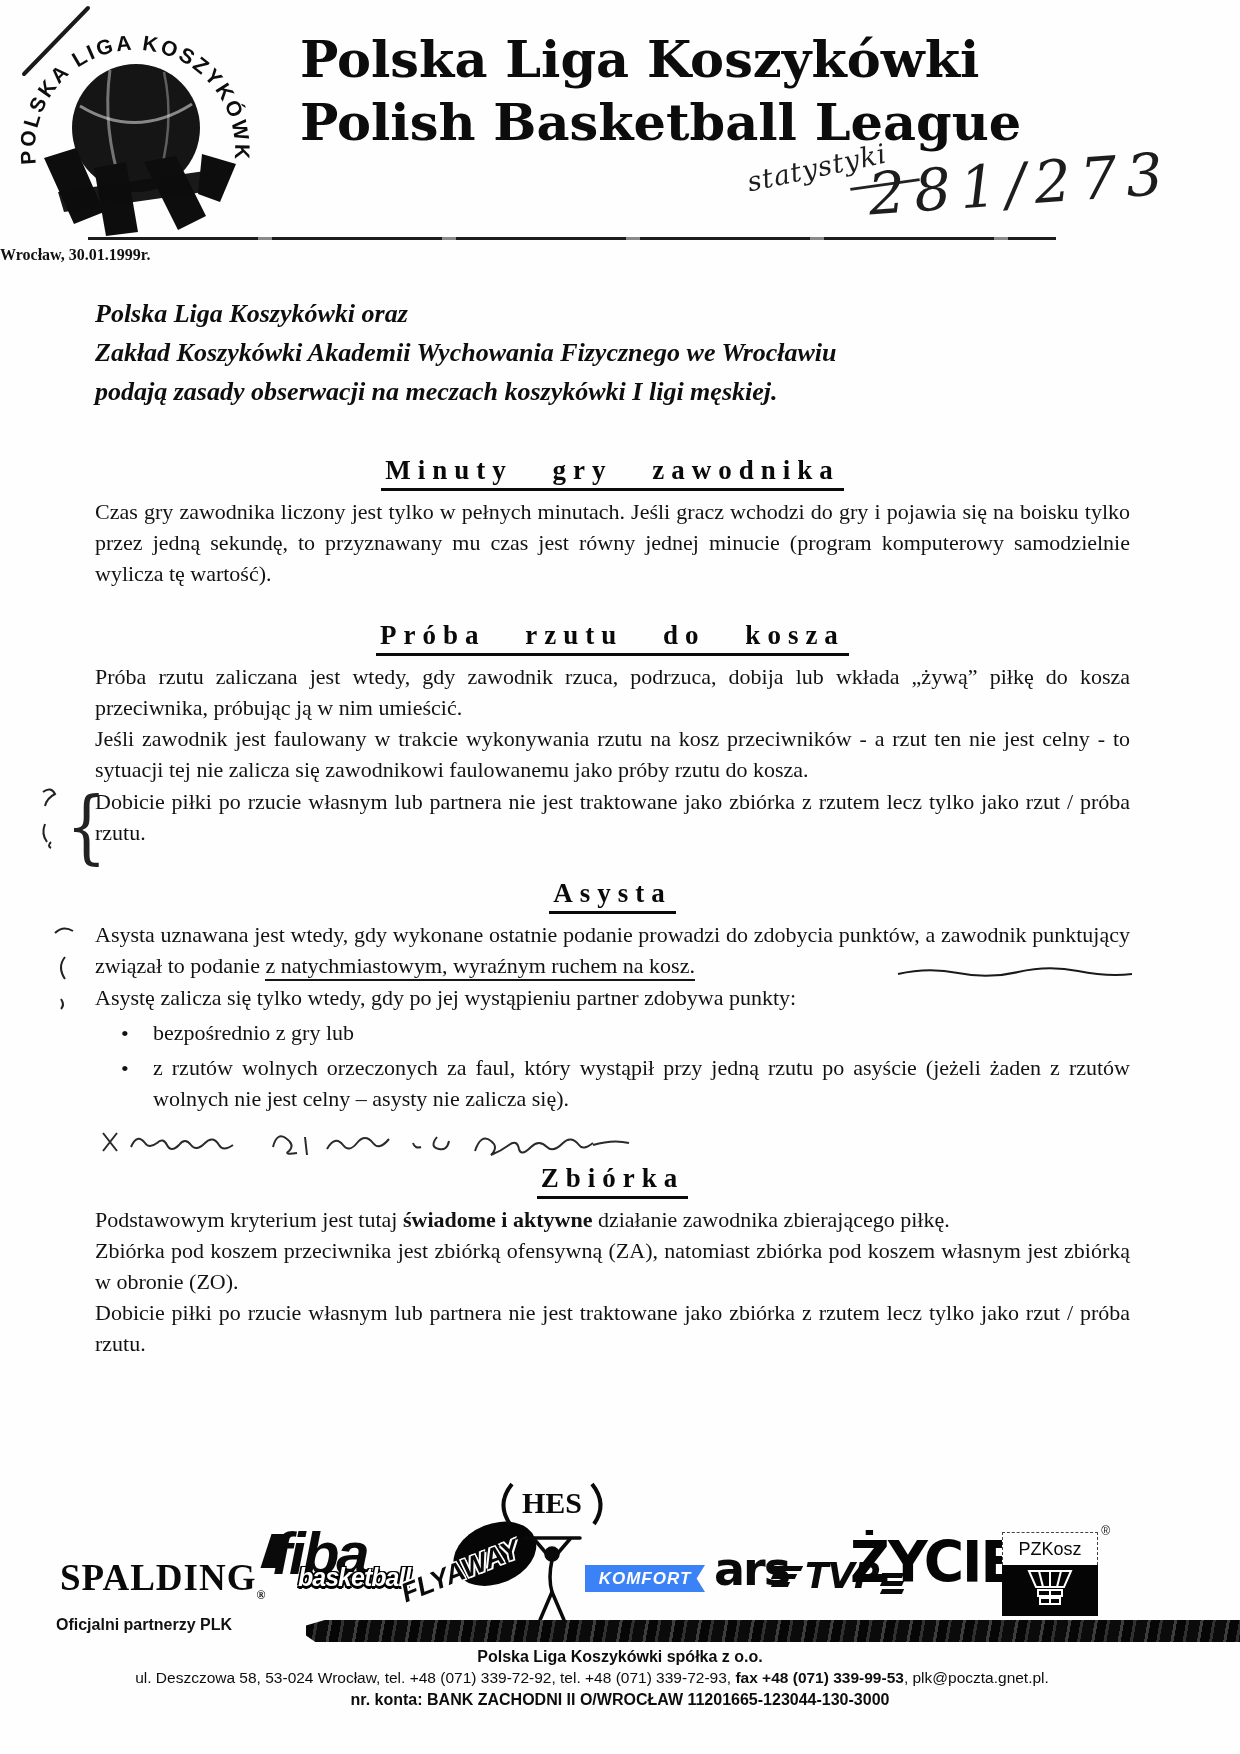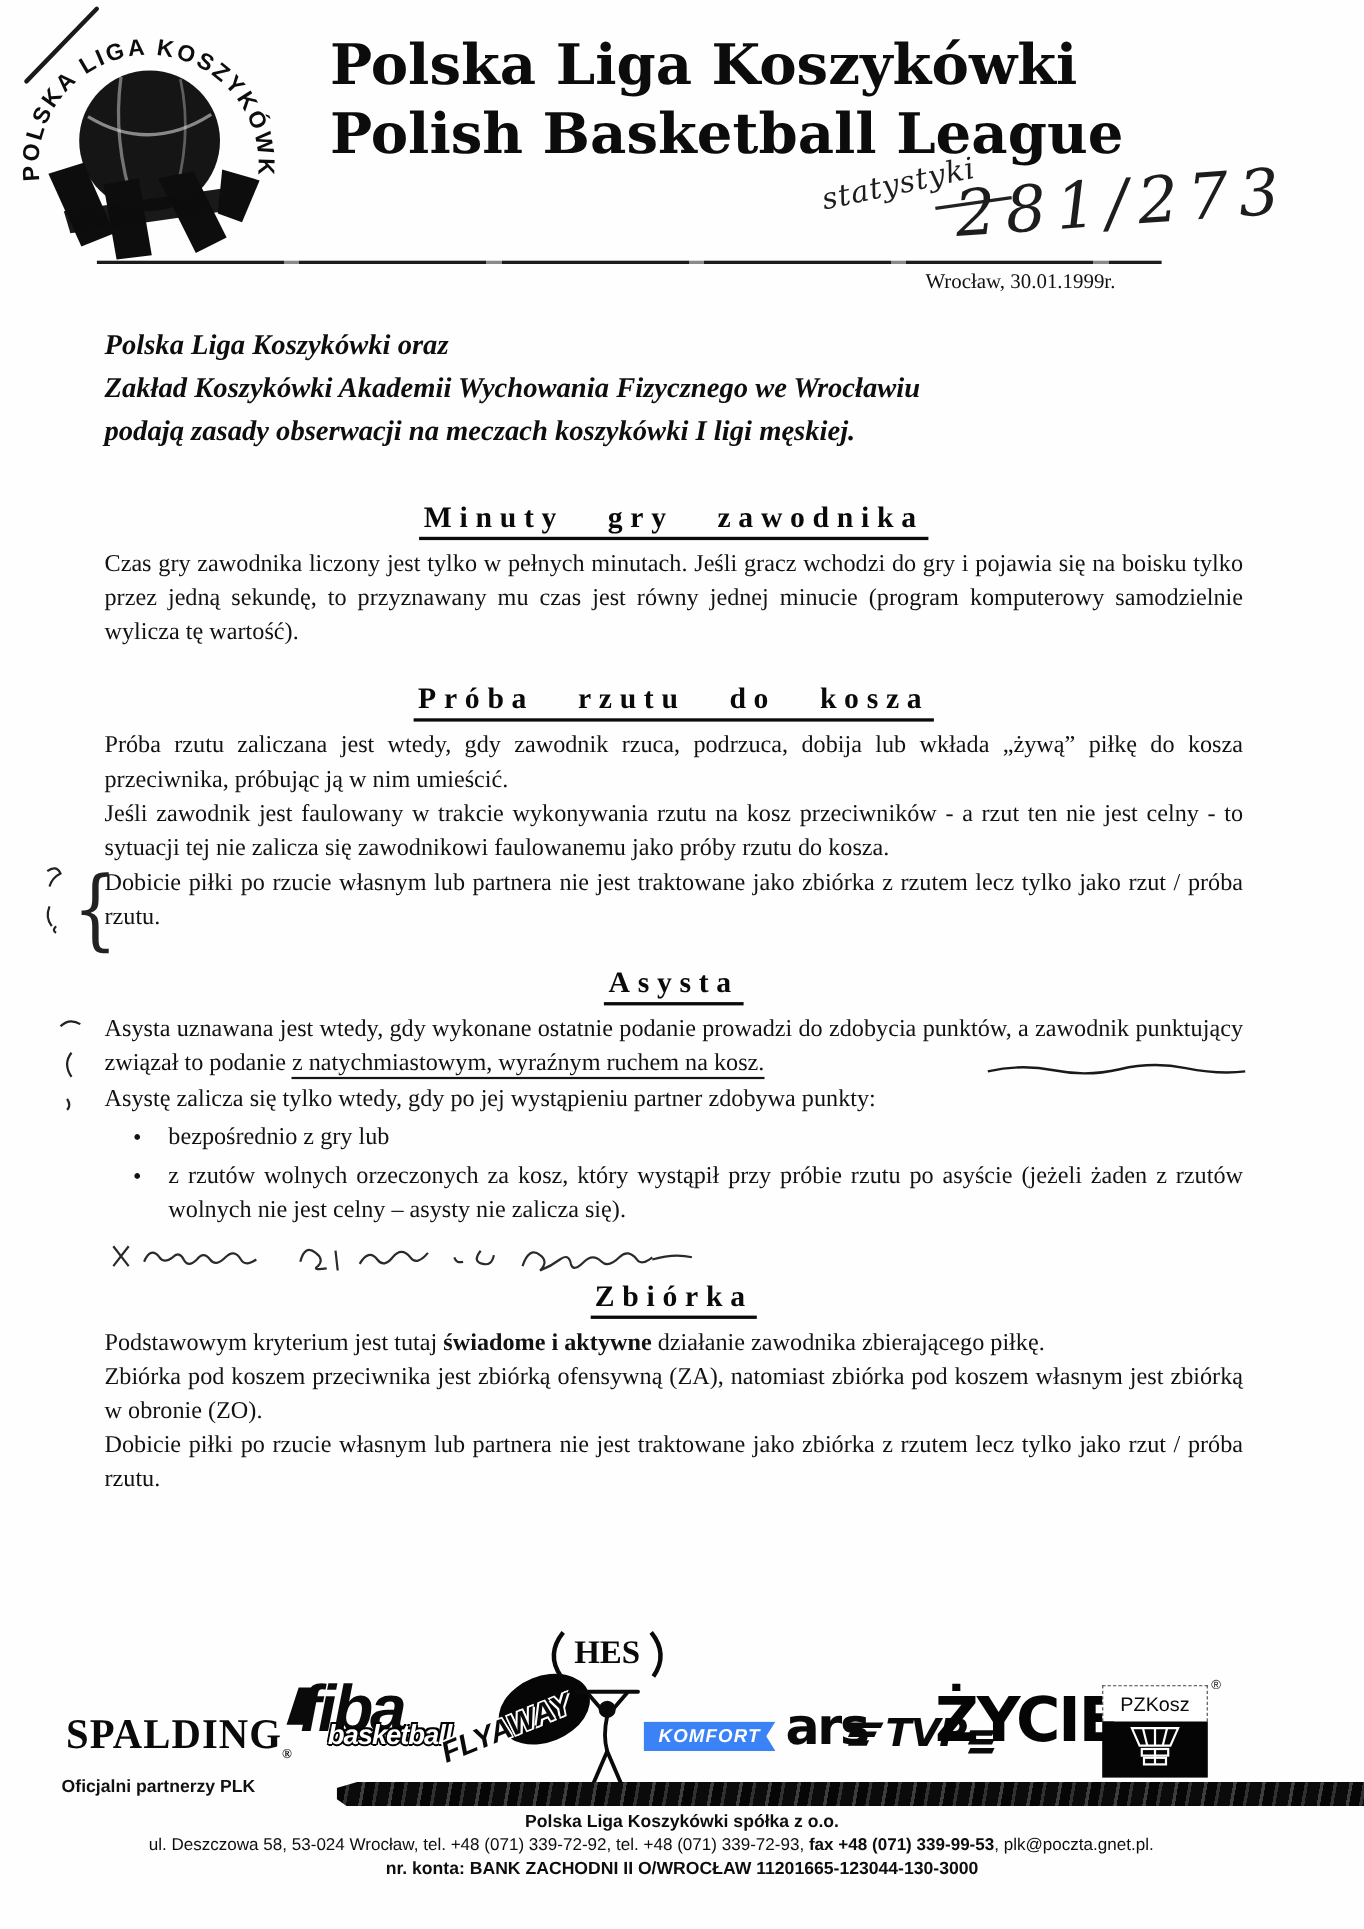--- a/index.html
+++ b/index.html
@@ -14,22 +14,22 @@
   .title-line{
     font-family:"DejaVu Serif", serif;font-weight:bold;font-size:51px;
     line-height:1.24;color:#0c0c0c;letter-spacing:0px;white-space:nowrap;
   }
   .hw{font-family:"DejaVu Serif", serif;font-style:italic;color:#1d1d1d;}
   .hw-word{position:absolute;top:152px;left:746px;font-size:27px;transform:rotate(-12deg);letter-spacing:1px;}
   .hw-num{position:absolute;top:150px;left:868px;font-size:58px;transform:rotate(-4deg);letter-spacing:9px;white-space:nowrap;}
   .hw-dash{position:absolute;top:183px;left:850px;width:70px;height:3px;background:#222;transform:rotate(-8deg);}
   .top-rule{position:absolute;top:237px;left:88px;width:968px;height:3px;
     background:repeating-linear-gradient(90deg,#1c1c1c 0 170px,#8a8a8a 170px 184px);}
-  .date-line{position:absolute;top:246px;left:0;width:1014px;text-align:right;
-    font-size:19px;color:#101010;}
+  .date-line{position:absolute;top:246px;left:0;width:1014px;text-align:left;
+    font-size:16px;color:#101010;font-weight:bold;}
   
   .content{position:absolute;top:294px;left:95px;width:1035px;}
   .intro{
     text-align:left;font-weight:bold;font-style:italic;font-size:26px;
     line-height:1.5;margin:0 0 44px 0;color:#0e0e0e;
   }
   .section-h{text-align:center;margin:0 0 5px 0;}
   .section-h .ht{
     display:inline-block;font-weight:bold;font-size:27px;color:#0a0a0a;
     letter-spacing:7px;word-spacing:26px;border-bottom:3.5px solid #0a0a0a;
@@ -180,21 +180,21 @@
           <path d="M14 36 Q6 46 14 58" stroke="#222" stroke-width="2" fill="none"></path>
           <path d="M10 78 Q14 84 10 88" stroke="#222" stroke-width="2" fill="none"></path>
         </svg>
         <span>Asysta uznawana jest wtedy, gdy wykonane ostatnie podanie prowadzi do zdobycia punktów, a zawodnik punktujący związał to podanie </span><span class="ul-phrase">z natychmiastowym, wyraźnym ruchem na kosz.</span>
         <svg class="wavy-tail" width="238" height="14">
           <path d="M2 9 Q 32 2 62 8 T 122 7 T 182 6 T 236 9" stroke="#1a1a1a" stroke-width="2.2" fill="none"></path>
         </svg>
       </p>
       <p class="para">Asystę zalicza się tylko wtedy, gdy po jej wystąpieniu partner zdobywa punkty:</p>
       <div class="bullet">bezpośrednio z gry lub</div>
-      <div class="bullet">z rzutów wolnych orzeczonych za kosz, który wystąpił przy próbie rzutu po asyście (jeżeli żaden z rzutów wolnych nie jest celny – asysty nie zalicza się).</div>
+      <div class="bullet">z rzutów wolnych orzeczonych za faul, który wystąpił przy jedną rzutu po asyście (jeżeli żaden z rzutów wolnych nie jest celny – asysty nie zalicza się).</div>
     </div>
 
     <div class="scribble">
       <svg width="640" height="46">
         <path d="M8 16 L22 34 M22 16 L8 34" stroke="#2a2a2a" stroke-width="2" fill="none"></path>
         <path d="M36 30 q6 -14 14 -4 q4 6 12 0 q6 -6 10 2 q4 8 12 0 q6 -8 12 0 q5 7 14 -2 q8 -8 14 2 q4 7 14 0" stroke="#2a2a2a" stroke-width="2" fill="none"></path>
         <path d="M178 30 q4 -16 14 -8 q8 6 2 12 q-6 4 8 2 m8 -16 l2 18" stroke="#2a2a2a" stroke-width="2" fill="none"></path>
         <path d="M232 32 q8 -14 16 -4 q6 8 14 -2 q8 -10 16 0 q6 8 16 -4" stroke="#2a2a2a" stroke-width="2" fill="none"></path>
         <path d="M318 26 q2 6 8 4 m16 -10 q-8 10 2 12 q8 2 10 -8" stroke="#2a2a2a" stroke-width="2" fill="none"></path>
         <path d="M380 34 q6 -18 16 -10 q8 6 0 14 q10 -4 18 -10 q8 -6 10 4 q2 8 12 -2 q8 -8 16 0 q6 6 16 -4 q8 -8 16 2 q4 6 14 -2" stroke="#2a2a2a" stroke-width="2" fill="none"></path>

